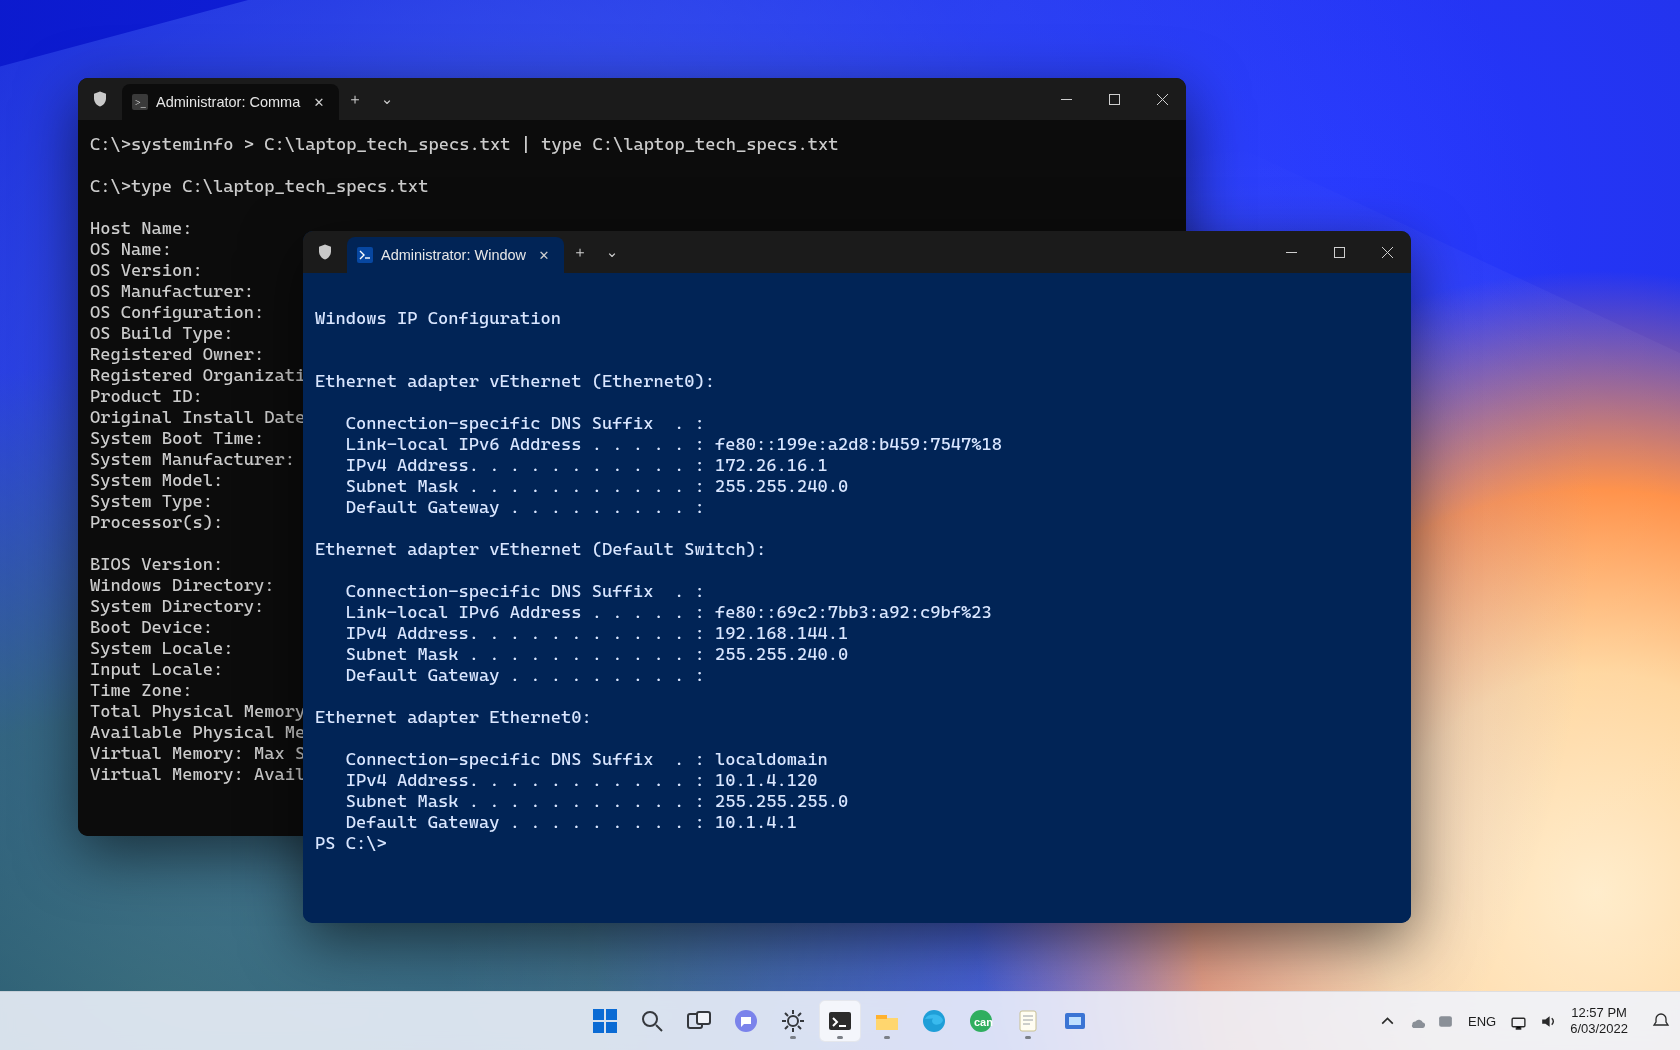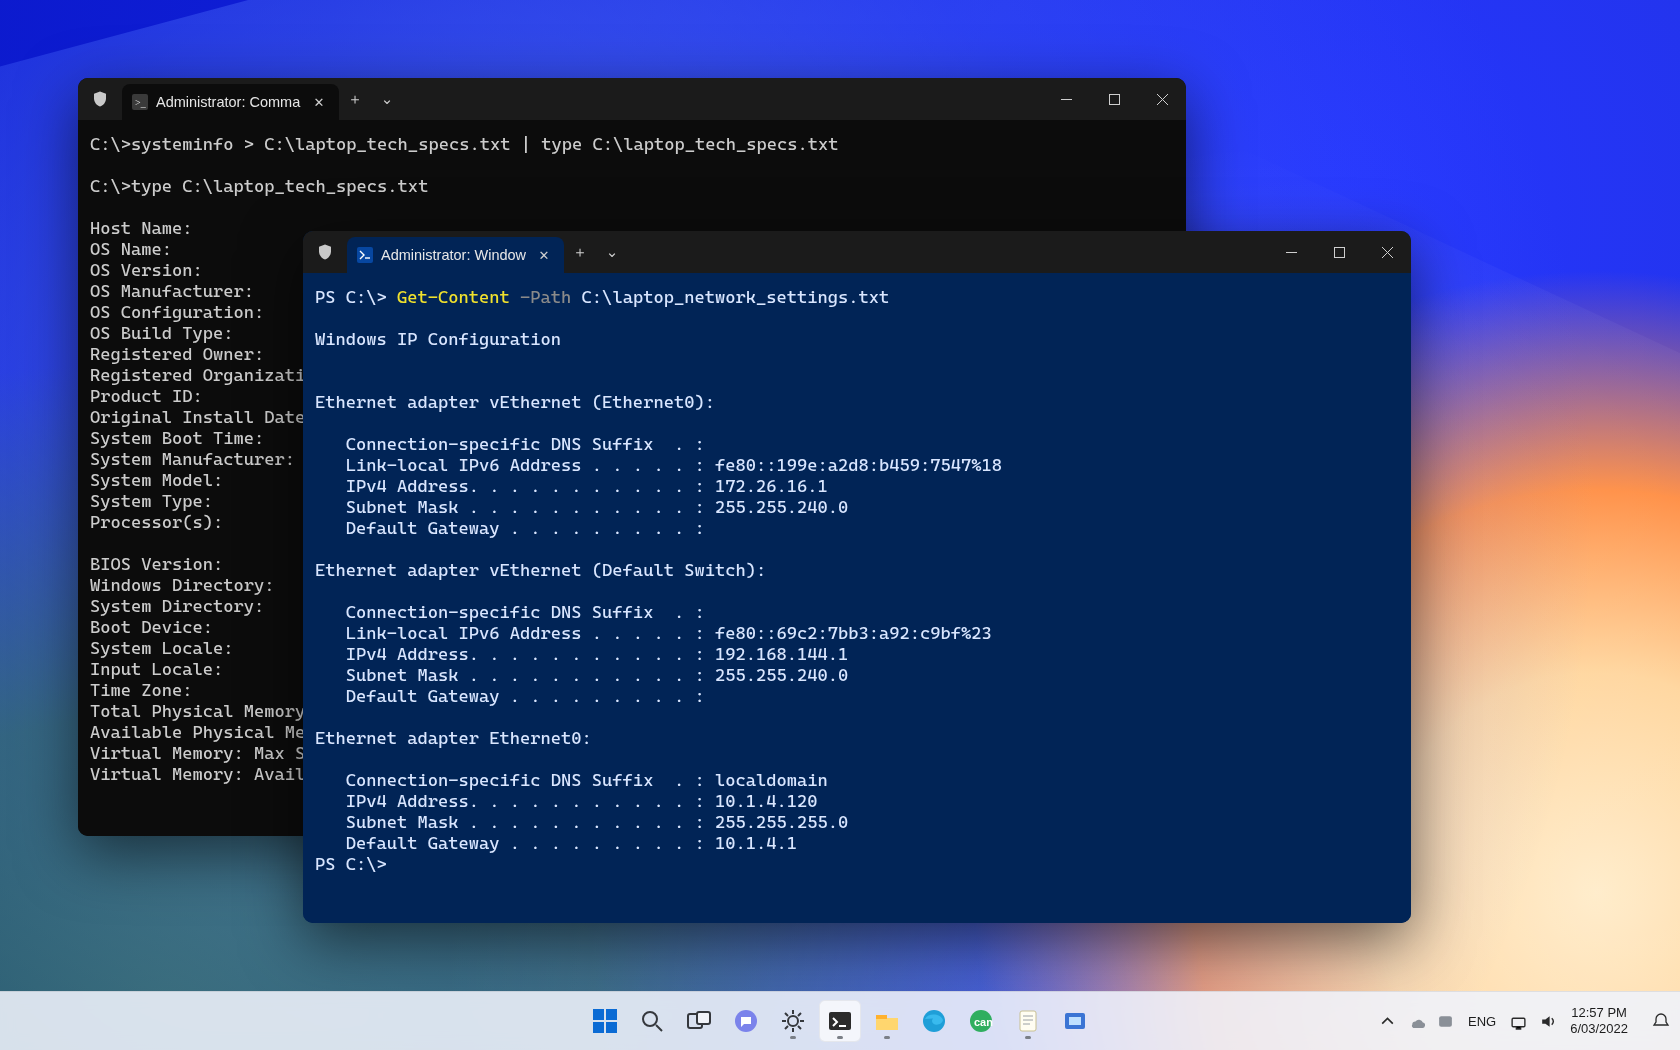--- a/index.html
+++ b/index.html
@@ -286,21 +286,21 @@
         <svg viewBox="0 0 11 11">
           <rect x="0.5" y="0.5" width="10" height="10" fill="none" stroke="#cfcfcf"></rect>
         </svg>
       </div>
     <div class="wc">
         <svg viewBox="0 0 11 11">
           <path stroke="#cfcfcf" stroke-width="1" d="M0 0l11 11M11 0L0 11"></path>
         </svg>
       </div>
   </div>
-  <div class="term-body" id="ps-body"><div><span>PS C:\&gt; </span><span class="ps-cmdlet">Get-Content</span><span class="ps-param"> -Path</span><span> C:\laptop_network_settings.txt</span></div><div>
+  <div class="term-body" id="ps-body"><div>
 Windows IP Configuration
 
 
 Ethernet adapter vEthernet (Ethernet0):
 
    Connection-specific DNS Suffix  . :
    Link-local IPv6 Address . . . . . : fe80::199e:a2d8:b459:7547%18
    IPv4 Address. . . . . . . . . . . : 172.26.16.1
    Subnet Mask . . . . . . . . . . . : 255.255.240.0
    Default Gateway . . . . . . . . . :

